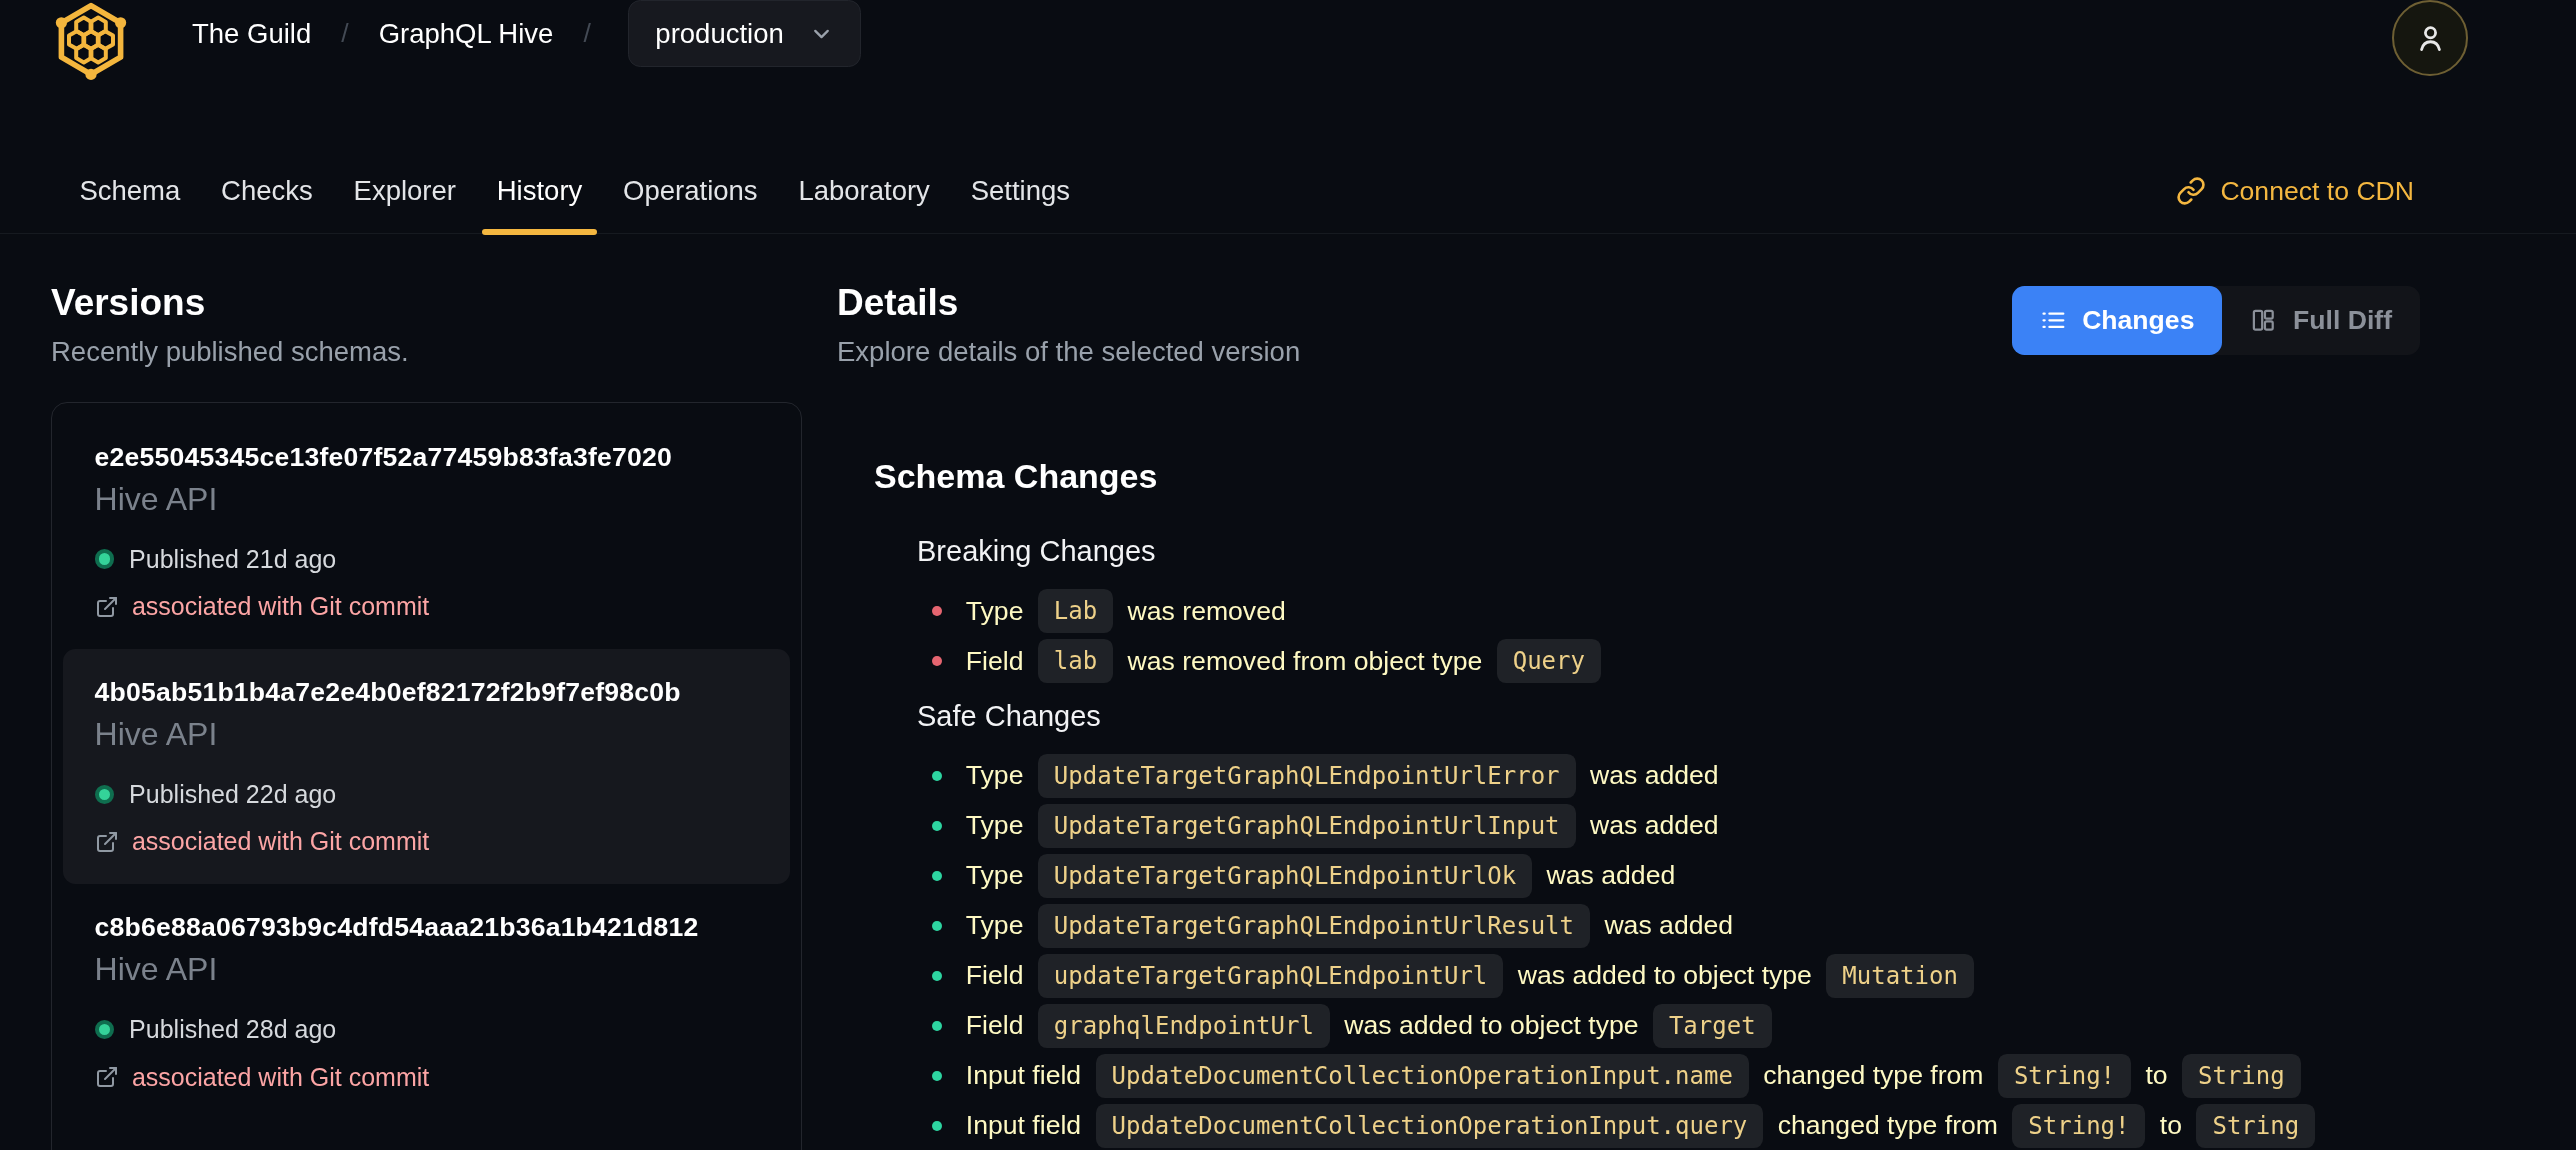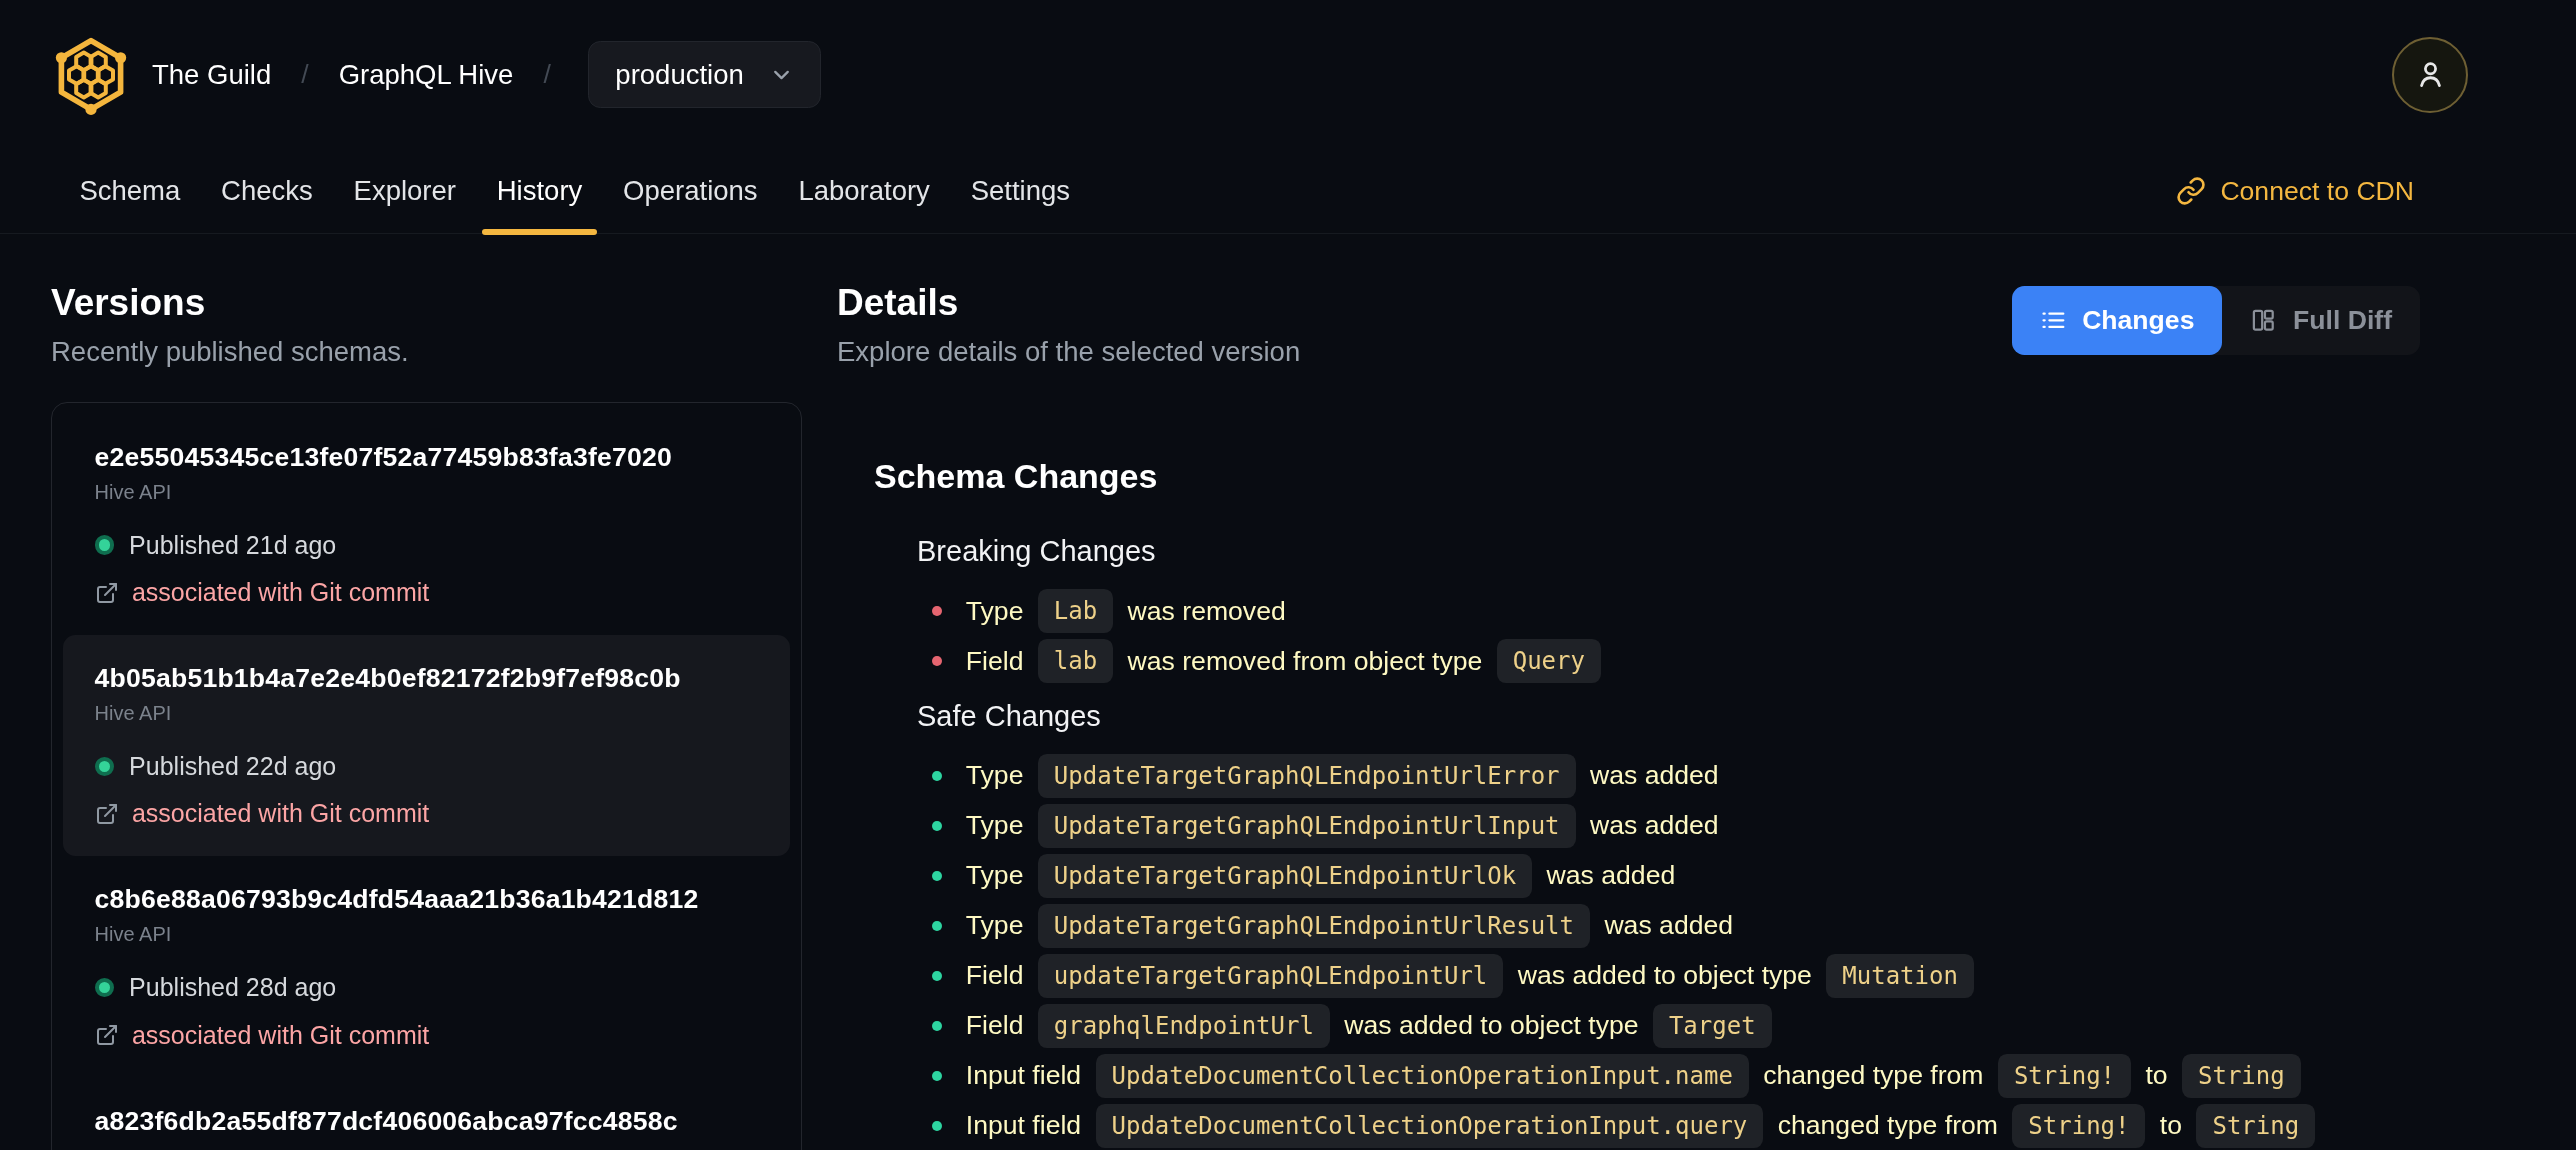--- a/index.html
+++ b/index.html
@@ -13,21 +13,21 @@
   html,body{margin:0;padding:0;}
   body{
     width:2576px;height:1151px;overflow:hidden;
     background:#090c12;color:#edeef0;
     font-family:"Liberation Sans",sans-serif;
     -webkit-font-smoothing:antialiased;
   }
   svg{display:block;}
 
   
-  .topbar{display:flex;align-items:center;height:149px;padding:0 108px 0 51px;}
+  .topbar{display:flex;align-items:flex-start;height:149px;padding:0 108px 0 51px;gap:40px;}
   .logo{width:80px;height:80px;flex:none;}
   .crumbs{display:flex;align-items:center;margin-left:21px;gap:30px;font-size:27.5px;}
   .crumb{color:#ffffff;font-weight:500;cursor:pointer;text-decoration:none;}
   .crumb-sep{color:#434a54;font-size:26.6px;}
   .target-btn{
     display:flex;align-items:center;gap:25px;margin-left:7px;
     background:#17191f;border:0.9px solid #22252c;border-radius:12.4px;
     height:67px;padding:0 26.6px;color:#fff;font-size:27.5px;
     font-family:inherit;cursor:pointer;
   }
@@ -59,21 +59,21 @@
   .main{display:flex;padding:48px 156px 0 51px;align-items:flex-start;}
   .panel-title{font-size:37px;font-weight:700;margin:0;color:#fff;}
   .panel-sub{font-size:27.5px;color:#99a1ab;margin:12.4px 0 0;}
 
   
   .versions-col{width:751px;flex:none;}
   .versions-card{margin-top:34px;border:0.9px solid #23262d;border-radius:16px;padding:10.6px;}
   .version-item{padding:28px 32px;border-radius:12.4px;cursor:pointer;}
   .version-item.selected{background:#16181e;}
   .v-hash{font-size:26.6px;font-weight:600;color:#ffffff;letter-spacing:0.2px;}
-  .v-service{font-size:20px;color:#7b828c;margin-top:8px;}
+  .v-service{font-size:32px;color:#7b828c;margin-top:8px;}
   .v-status{display:flex;align-items:center;gap:15px;margin-top:26.6px;font-size:25px;color:#d6d9dd;}
   .dot{width:19.5px;height:19.5px;border-radius:50%;background:#34d399;border:4.4px solid #0f6e4f;flex:none;}
   .v-git{display:flex;align-items:center;gap:13.3px;margin-top:18.6px;font-size:25px;color:#fca5a5;cursor:pointer;}
 
   
   .details-col{flex:1;margin-left:35px;min-width:0;}
   .details-header{display:flex;justify-content:space-between;align-items:flex-start;}
   .toggle-group{display:flex;background:#121419;border-radius:12.4px;height:69px;align-items:stretch;flex:none;margin-top:3.5px;}
   .toggle-btn{
     display:flex;align-items:center;gap:16px;padding:0 28px;

